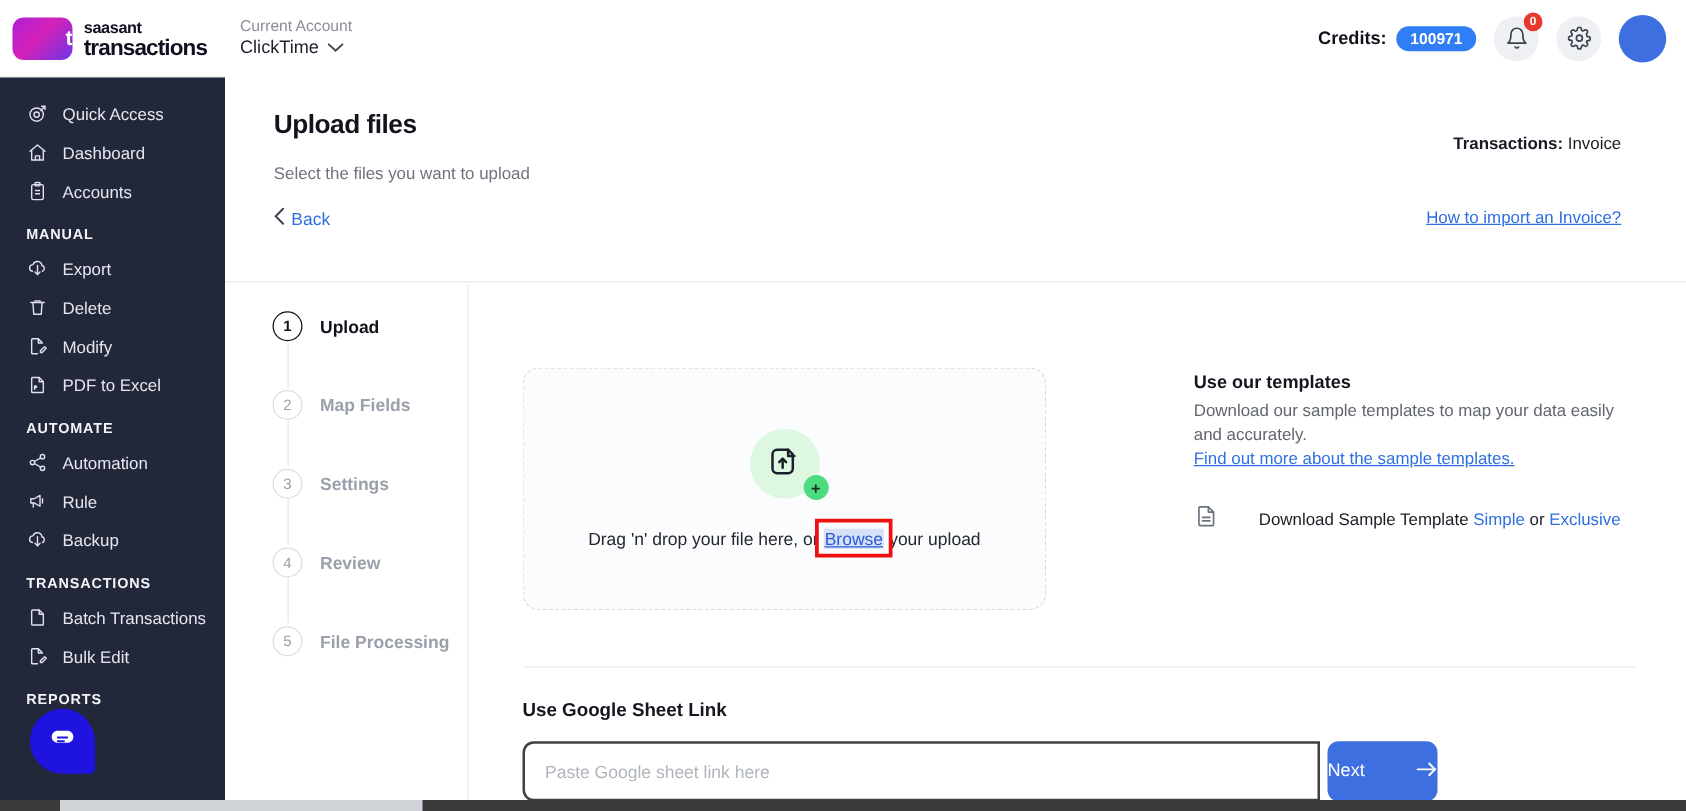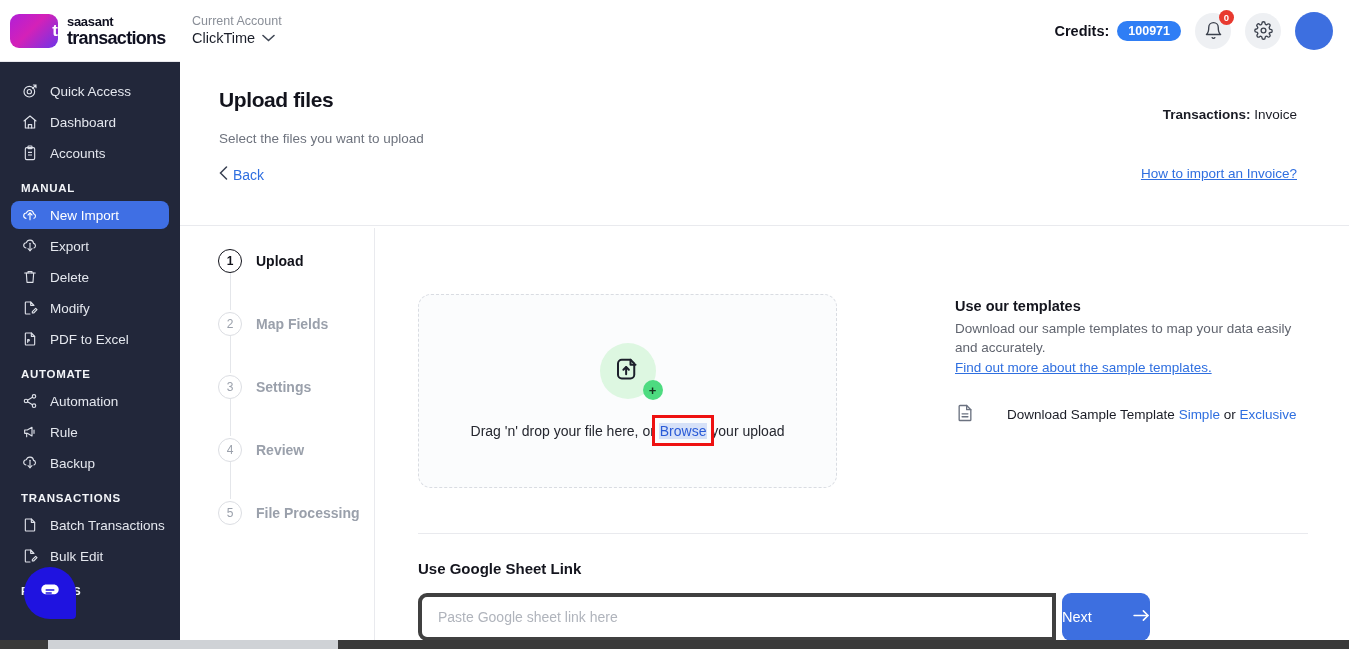--- a/index.html
+++ b/index.html
@@ -125,21 +125,21 @@
   }
   .plus-badge {
     position: absolute; right: -7px; bottom: -1px; width: 20px; height: 20px;
     border-radius: 50%; background: #4ddb80; color: #16321f;
     display: flex; align-items: center; justify-content: center;
     font-size: 13px; font-weight: 600; line-height: 1;
   }
   .dz-text { margin-top: 24px; font-size: 14px; color: #25272f; display: flex; align-items: center; }
   .browse-wrap { position: relative; display: inline-block; }
   .browse {
-    color: #2a5bd7; background: #d6e1f8; padding: 0 1px;
+    color: #2a5bd7; background: #d6e1f8; padding: 0 1px; text-decoration: underline;
   }
   .browse-box {
     position: absolute; left: -7px; top: -8px; right: -7px; bottom: -7px;
     border: 3px solid #ee1111; pointer-events: none;
   }
 
   
   .templates { position: absolute; left: 775px; top: 238px; width: 360px; }
   .tpl-title { font-size: 14.5px; font-weight: 700; color: #14151e; }
   .tpl-desc { font-size: 13.5px; color: #61656f; margin-top: 6px; line-height: 1.4; max-width: 345px; }
@@ -147,21 +147,21 @@
   .tpl-row { display: flex; align-items: center; gap: 32px; margin-top: 26px; }
   .tpl-text { font-size: 13.5px; color: #1a1c25; }
   .tpl-text a { color: #2f6fe0; text-decoration: none; }
 
   .divider-h2 { position: absolute; left: 238px; top: 473px; width: 890px; height: 1px; background: #e9eaee; }
 
   
   .gs-title { position: absolute; left: 238px; top: 500px; font-size: 15px; font-weight: 700; color: #14151e; }
   .gs-row { position: absolute; left: 238px; top: 533px; display: flex; align-items: stretch; }
   .gs-input {
-    width: 638px; height: 48px; border: 4px solid #404040; border-radius: 9px 0 0 9px;
+    width: 638px; height: 48px; border: 2px solid #404040; border-radius: 9px 0 0 9px;
     padding: 6px 16px; font-size: 14px; color: #1a1c25; background: #fff;
     font-family: "Liberation Sans", sans-serif; outline: none;
   }
   .gs-input::placeholder { color: #b0b4bc; }
   .gs-next {
     width: 88px; height: 48px; background: #3d6fe0; color: #fff; border: none;
     border-radius: 9px; margin-left: 6px; font-size: 14.5px;
     display: flex; align-items: center; justify-content: space-between; gap: 10px;
     font-family: "Liberation Sans", sans-serif; cursor: pointer;
   }
@@ -260,30 +260,20 @@
             <rect x="5" y="4" width="14" height="18" rx="2"></rect>
             <rect x="9" y="1.5" width="6" height="4" rx="1"></rect>
             <path d="M9 11h6M9 15h6"></path>
           </svg>
       </span>
       <span>Accounts</span>
     </div>
 
     <div class="sec-title">MANUAL</div>
 
-    <div class="nav-item active">
-      <span class="nav-ico">
-        <svg width="16" height="16" viewBox="0 0 24 24" fill="none" stroke="#ffffff" stroke-width="1.7" stroke-linecap="round" stroke-linejoin="round">
-            <path d="M6 17a4 4 0 0 1 .6-7.96 5.5 5.5 0 0 1 10.7 1.1A3.6 3.6 0 0 1 18 17"></path>
-            <path d="M12 19V9"></path>
-            <path d="M9 12l3-3 3 3"></path>
-          </svg>
-      </span>
-      <span>New Import</span>
-    </div>
 
     <div class="nav-item">
       <span class="nav-ico">
         <svg width="16" height="16" viewBox="0 0 24 24" fill="none" stroke="#dfe2ea" stroke-width="1.7" stroke-linecap="round" stroke-linejoin="round">
             <path d="M6 15a4 4 0 0 1 .6-7.96 5.5 5.5 0 0 1 10.7 1.1A3.6 3.6 0 0 1 18 15"></path>
             <path d="M12 8v11"></path>
             <path d="M9 16l3 3 3-3"></path>
           </svg>
       </span>
       <span>Export</span>

